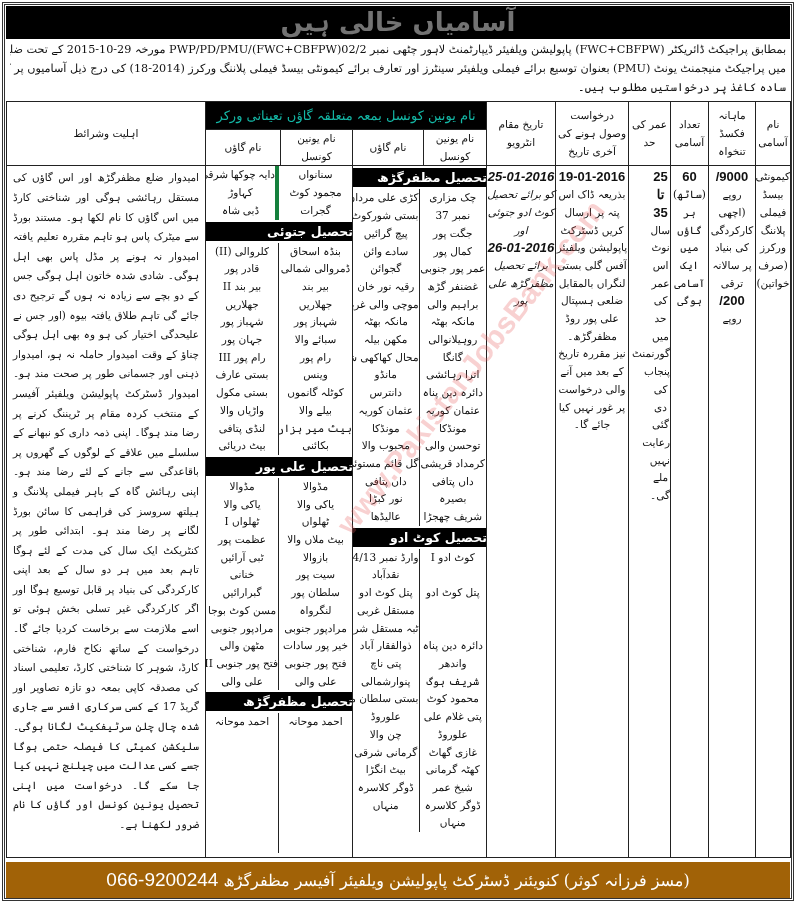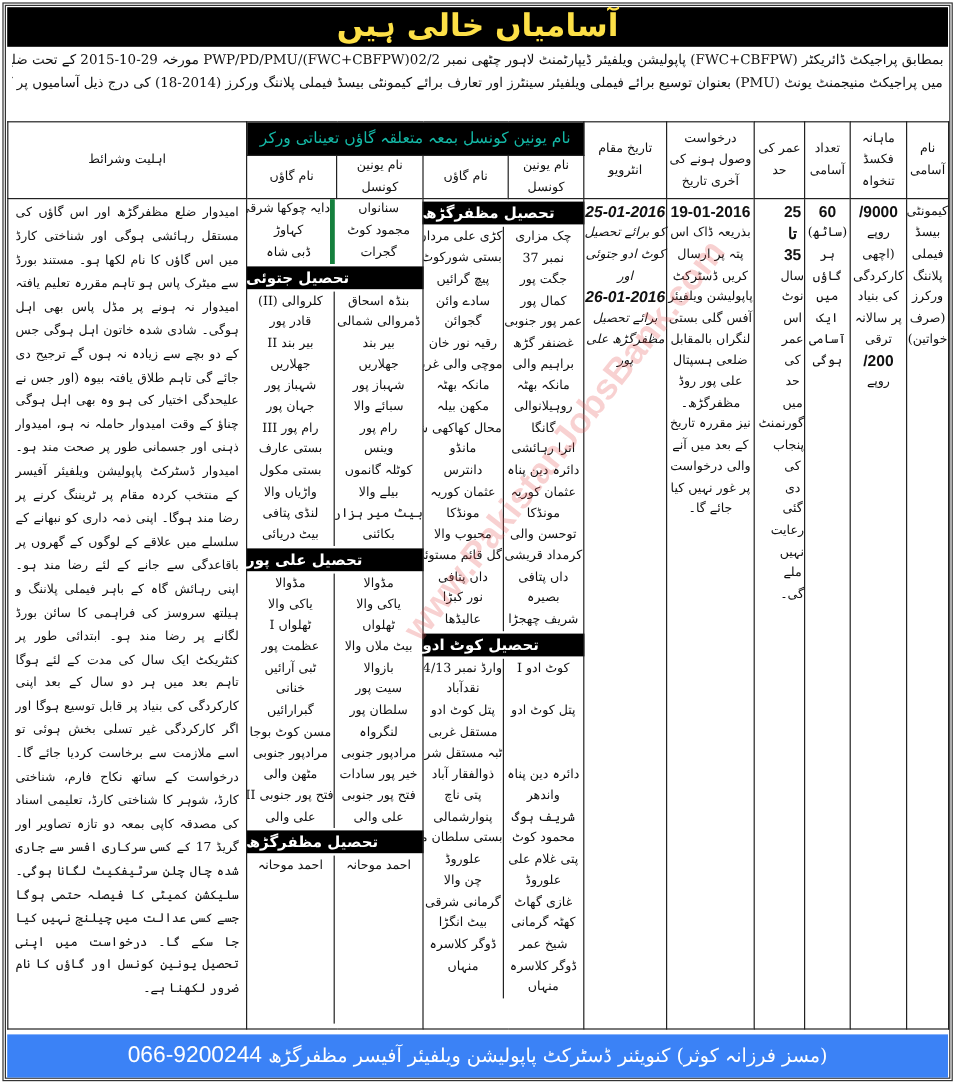--- a/index.html
+++ b/index.html
@@ -4,21 +4,21 @@
 <style>
   * { box-sizing: border-box; margin: 0; padding: 0; }
   html, body { width: 796px; height: 903px; background: #ffffff; overflow: hidden; }
   body { font-family: "DejaVu Sans", sans-serif; color: #111; position: relative; }
   .frame {
     position: absolute; left: 2px; top: 2px; width: 792px; height: 899px;
     border: 3px double #333; background: #fff;
   }
   .title-bar {
     position: absolute; left: 6px; top: 6px; width: 784px; height: 33px;
-    background: #000; color: #fde047; text-align: center; direction: rtl;
+    background: #000; color: #737373; text-align: center; direction: rtl;
     font-size: 26px; font-weight: bold; line-height: 33px;
   }
   .intro {
     position: absolute; left: 10px; top: 40px; width: 776px;
     direction: rtl; text-align: right; font-size: 11.2px; line-height: 19px;
     font-family: "DejaVu Serif", serif;
   }
   .intro p { white-space: nowrap; overflow: hidden; }
   table.grid {
     position: absolute; left: 6px; top: 101px; width: 784px; height: 757px;
@@ -30,52 +30,53 @@
     font-family: "DejaVu Serif", serif;
   }
   .hdr-cell { vertical-align: middle !important; }
   .hdr-black {
     background: #000; color: #14b8a6; font-size: 13px !important; height: 28px;
     vertical-align: middle !important;
   }
   .num { font-family: "Liberation Sans", sans-serif; font-weight: bold; font-size: 13px; }
   .tehsil {
     display: block; background: #000; color: #fff; font-weight: bold;
-    font-size: 12.5px; line-height: 19px; margin: 2px -1px; text-align: left;
+    font-size: 12.5px; line-height: 19px; margin: 2px -1px; text-align: right;
     font-family: "DejaVu Sans", sans-serif;
   }
   .list { list-style: none; }
   .list li { white-space: nowrap; overflow: hidden; }
   .qual {
     text-align: justify !important; padding: 2px 6px; font-size: 10.4px !important;
     line-height: 19.6px !important;
   }
   .footer-bar {
     position: absolute; left: 6px; top: 862px; width: 784px; height: 36px;
-    background: #3b82f6; color: #fff; direction: rtl; text-align: center;
+    background: #a16207; color: #fff; direction: rtl; text-align: center;
     font-size: 16px; line-height: 36px; font-family: "DejaVu Serif", serif;
   }
   .footer-bar .phone { font-family: "Liberation Sans", sans-serif; font-size: 19px; direction: ltr; unicode-bidi: embed; }
   .watermark {
     position: absolute; left: 330px; top: 520px; transform: rotate(-52deg);
     transform-origin: left top; color: rgba(230, 90, 90, 0.28);
     font-family: "Liberation Sans", sans-serif; font-weight: bold; font-size: 30px;
     white-space: nowrap; pointer-events: none;
   }
 </style>
 </head>
 <body>
 
 <div class="frame"></div>
 
 <div class="title-bar">آسامیاں خالی ہیں</div>
 
 <div class="intro">
   <p>بمطابق پراجیکٹ ڈائریکٹر (FWC+CBFPW) پاپولیشن ویلفیئر ڈیپارٹمنٹ لاہور چٹھی نمبر PWP/PD/PMU/(FWC+CBFPW)02/2 مورخہ 29-10-2015 کے تحت ضلع مظفرگڑھ</p>
   <p>میں پراجیکٹ منیجمنٹ یونٹ (PMU) بعنوان توسیع برائے فیملی ویلفیئر سینٹرز اور تعارف برائے کیمونٹی بیسڈ فیملی پلاننگ ورکرز (2014-18) کی درج ذیل آسامیوں پر کنٹریکٹ کی بنیاد پر چناؤ کے لئے اہل امیدواران سے</p>
+  <p>سادہ کاغذ پر درخواستیں مطلوب ہیں۔</p>
 </div>
 
 <table class="grid">
   <colgroup>
     <col style="width:35px">
     <col style="width:47px">
     <col style="width:38px">
     <col style="width:42px">
     <col style="width:73px">
     <col style="width:69px">

